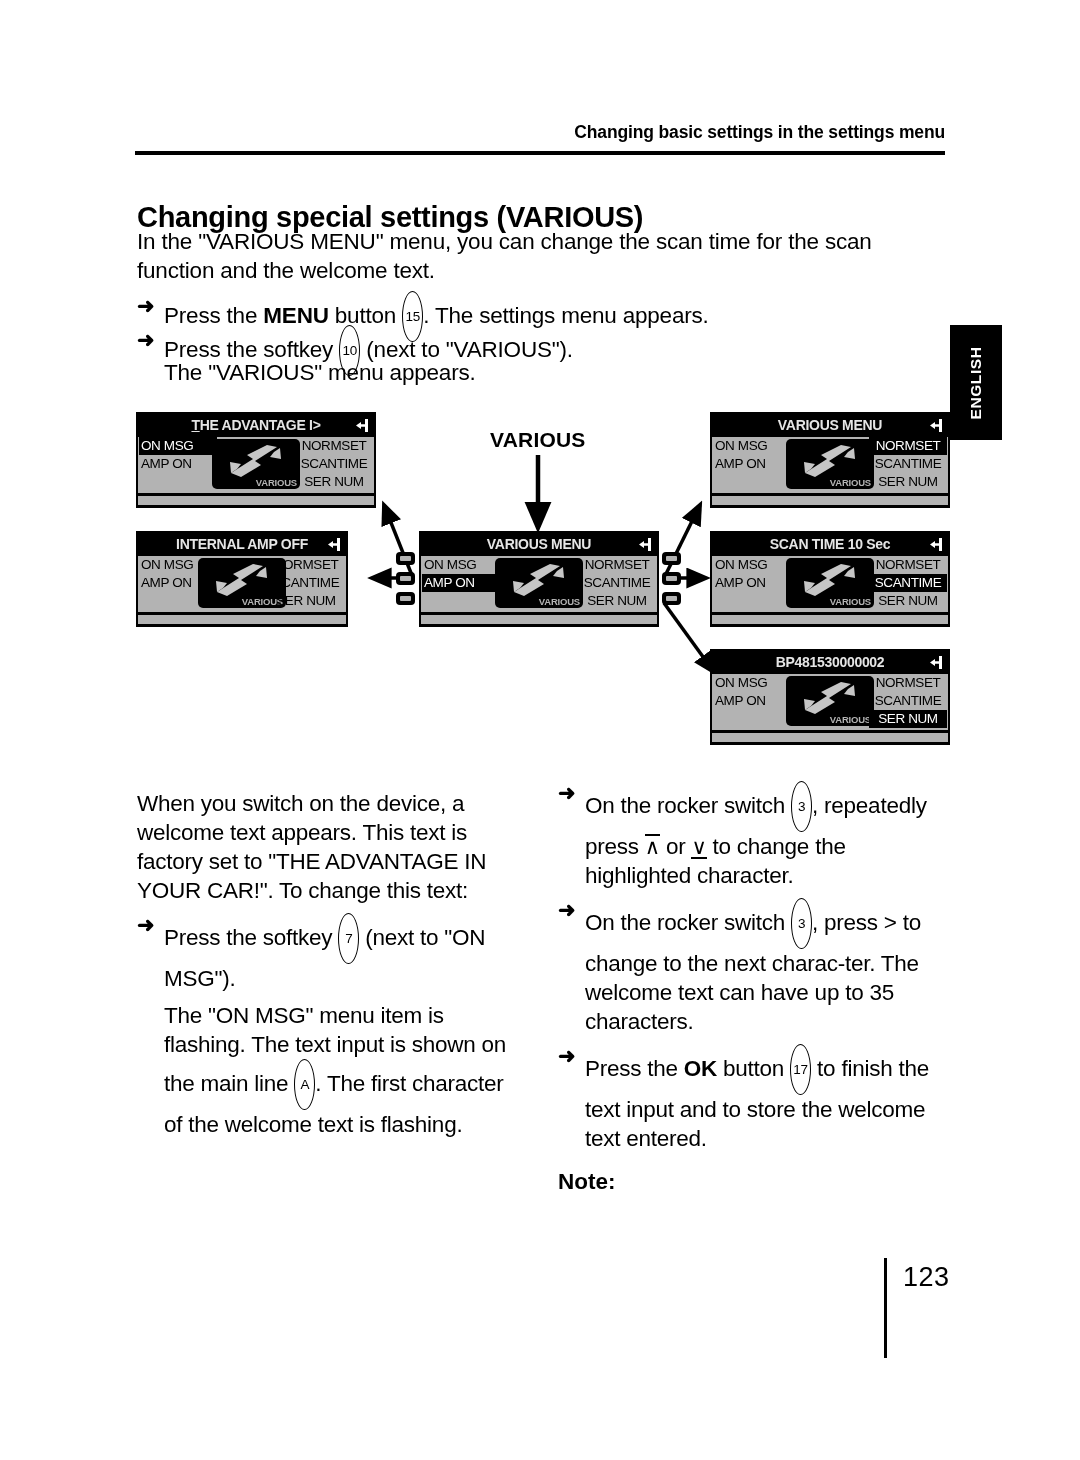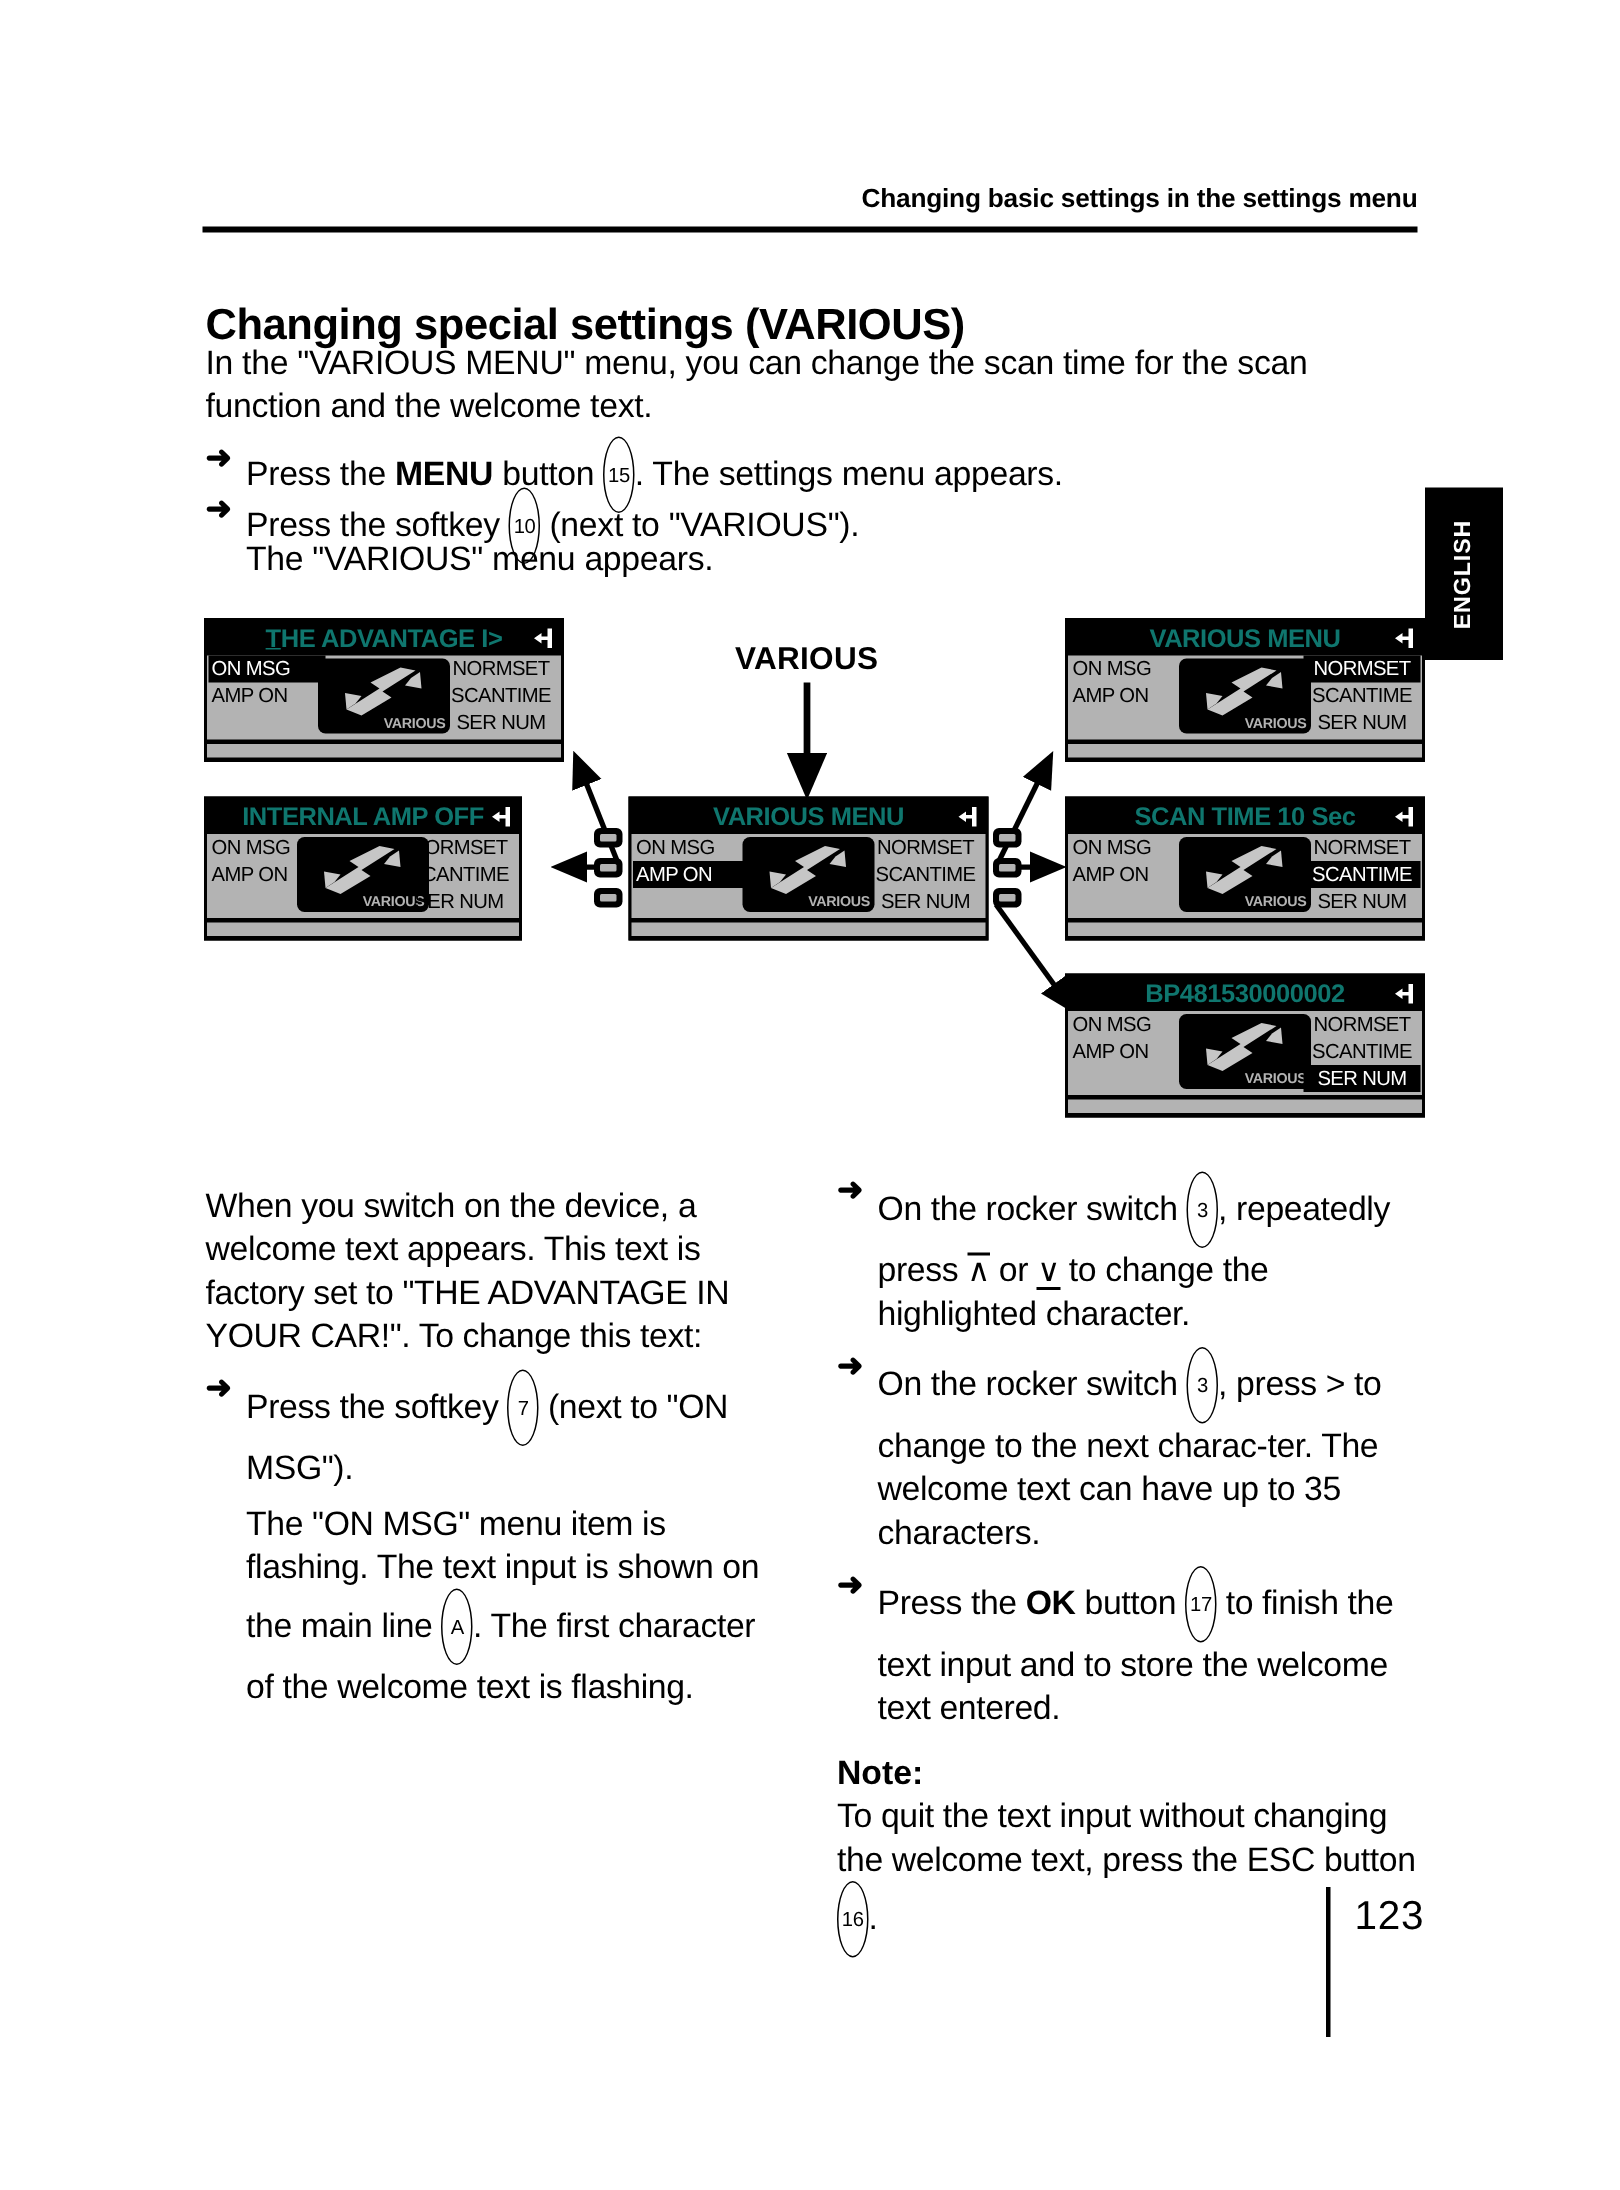--- a/index.html
+++ b/index.html
@@ -120,22 +120,22 @@
 
   
   .screen {
     position: absolute;
     background: #000;
     border: 2.5px solid #000;
     box-sizing: border-box;
   }
   .scr-title {
     height: 23px;
-    color: #0f766e;
-    font-size: 17px;
+    color: #e5e5e5;
+    font-size: 14px;
     font-weight: bold;
     text-align: center;
     line-height: 23px;
     position: relative;
     letter-spacing: -0.3px;
     white-space: nowrap;
     overflow: hidden;
   }
   .scr-title .uline { text-decoration: underline; }
   .ret-icon {
@@ -538,17 +538,16 @@
     <span class="arrow">➜</span>
     <span class="txt"><span>On the rocker switch </span><span class="cnum">3</span><span>, press &gt; to change to the next charac-ter. The welcome text can have up to 35 characters.</span></span>
   </div>
 
   <div class="blk">
     <span class="arrow">➜</span>
     <span class="txt"><span>Press the </span><b class="bold">OK</b><span> button </span><span class="cnum">17</span><span> to finish the text input and to store the welcome text entered.</span></span>
   </div>
 
   <div class="note-h">Note:</div>
-  <div class="para"><span>To quit the text input without changing the welcome text, press the ESC button </span><span class="cnum">16</span><span>.</span></div>
 </div>
 
 <div class="folio-rule"></div>
 <div class="folio">123</div>
 
 </body></html>

